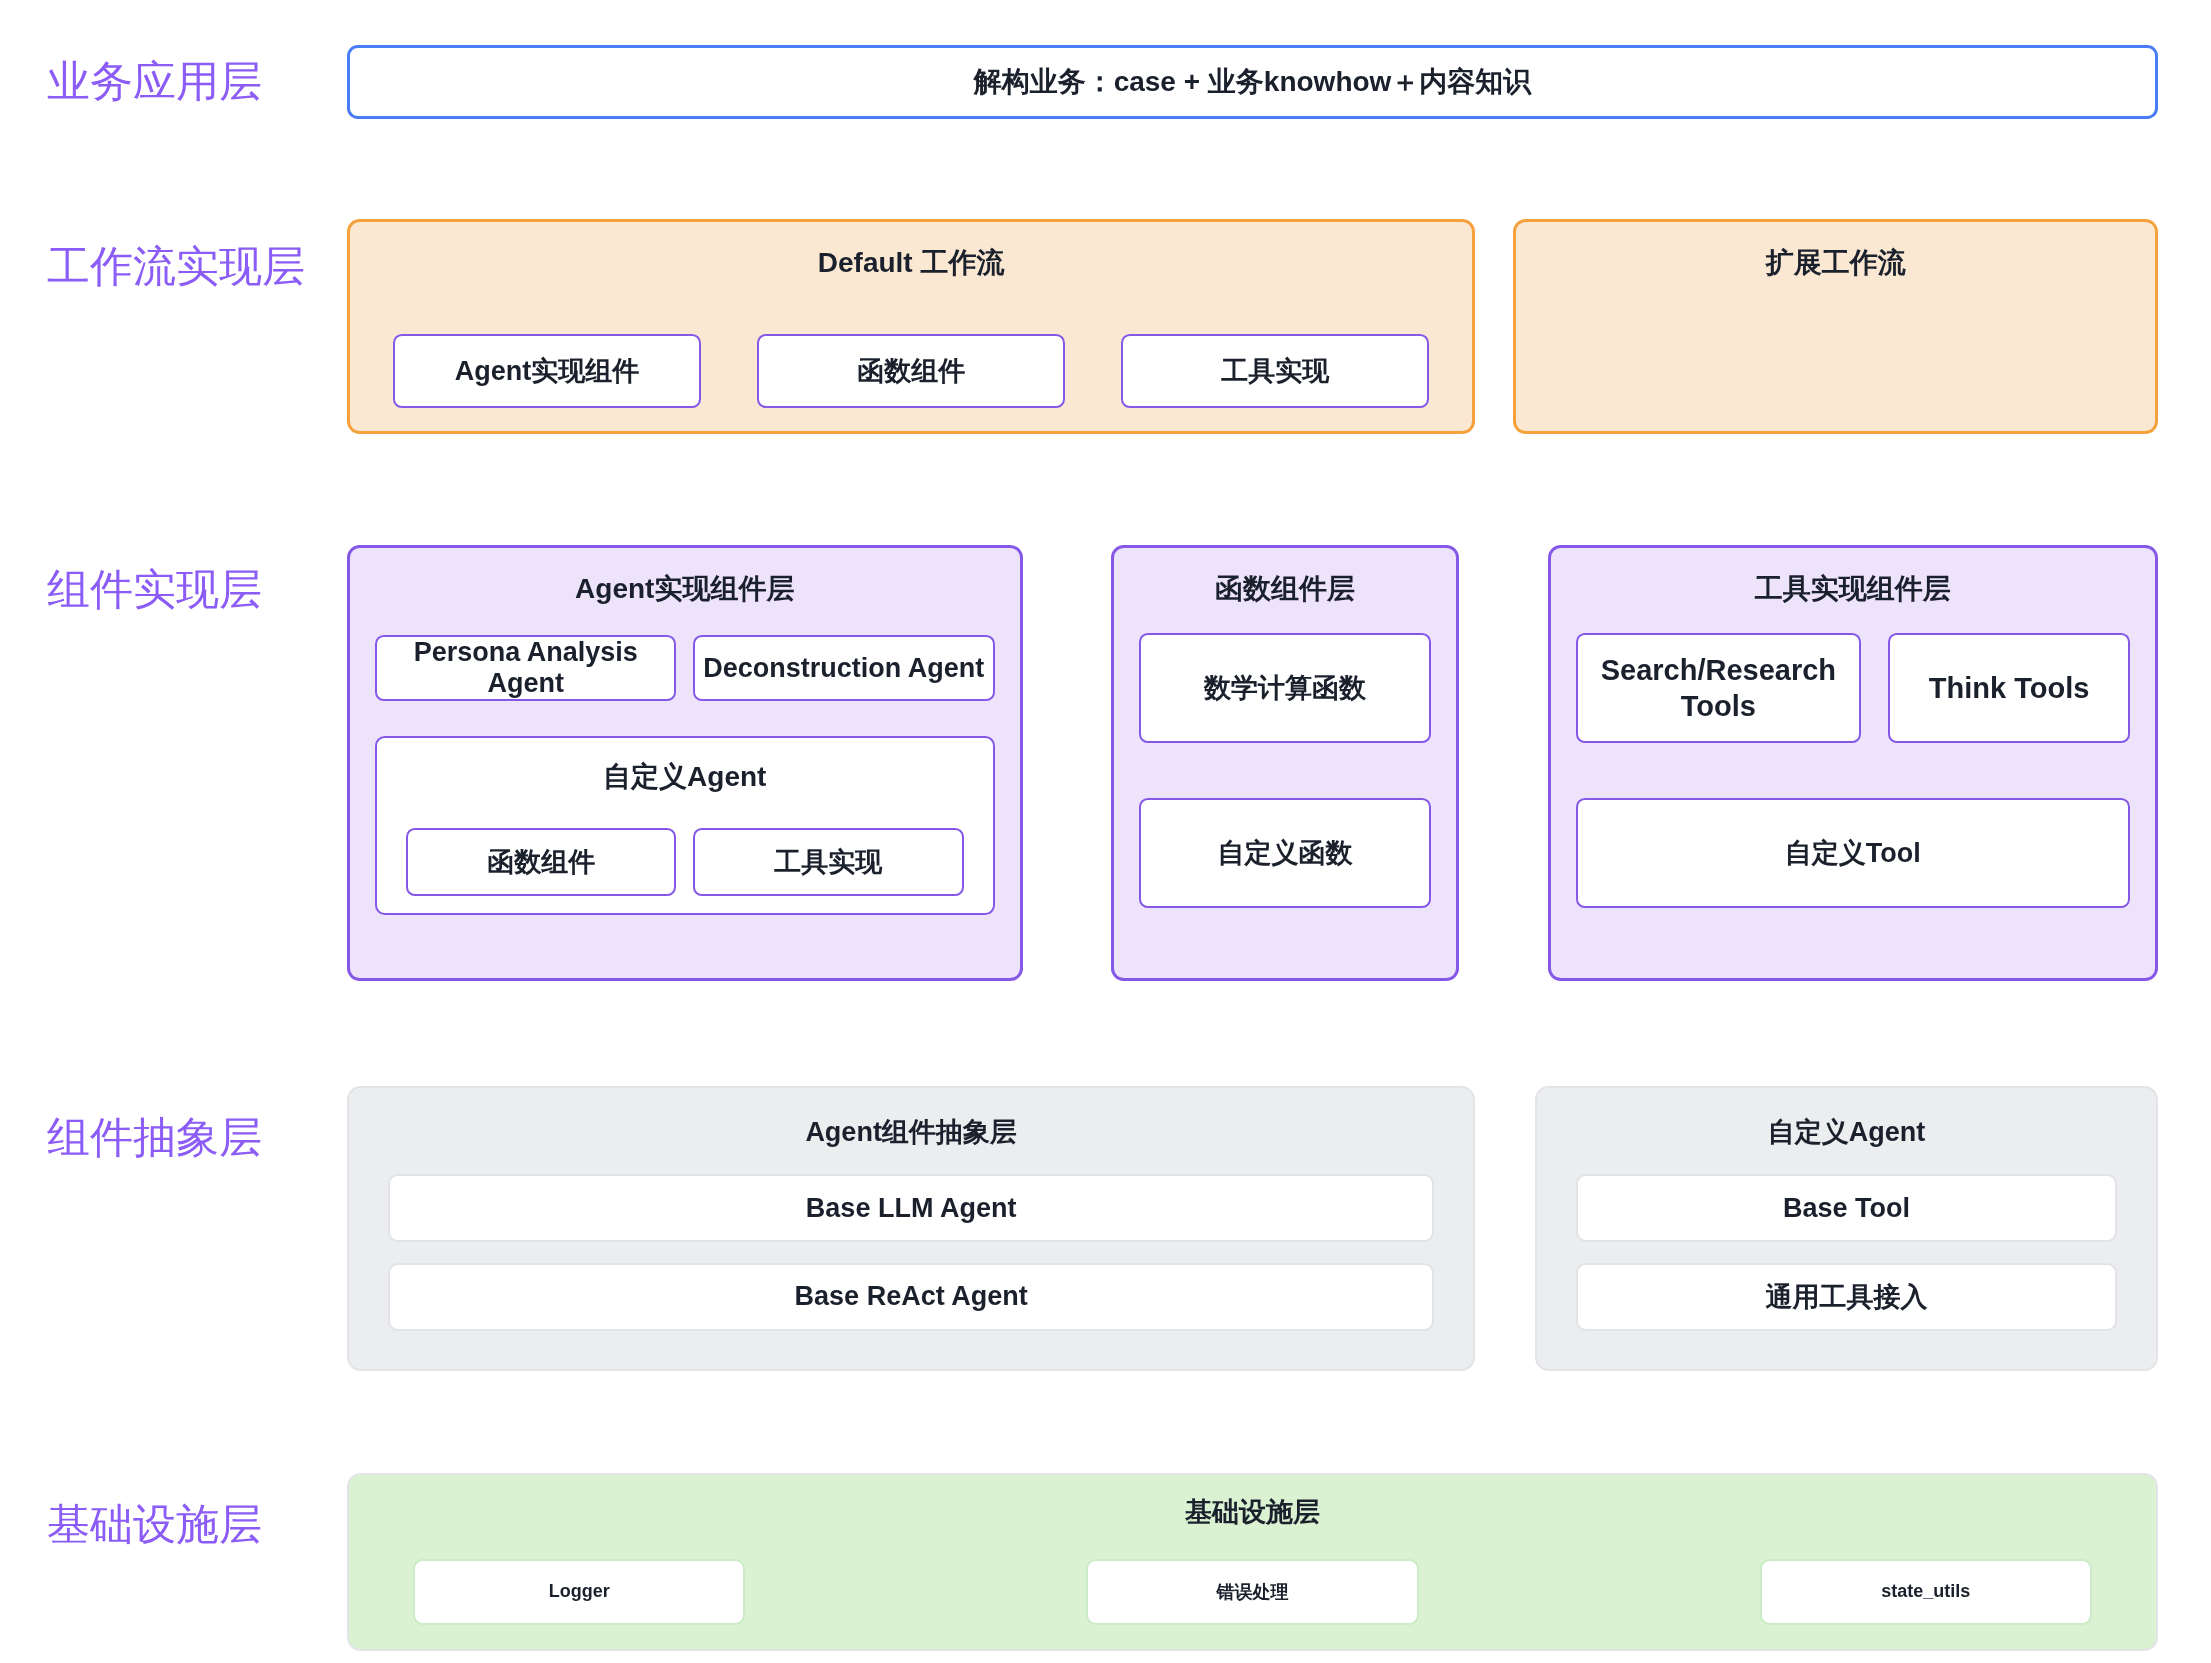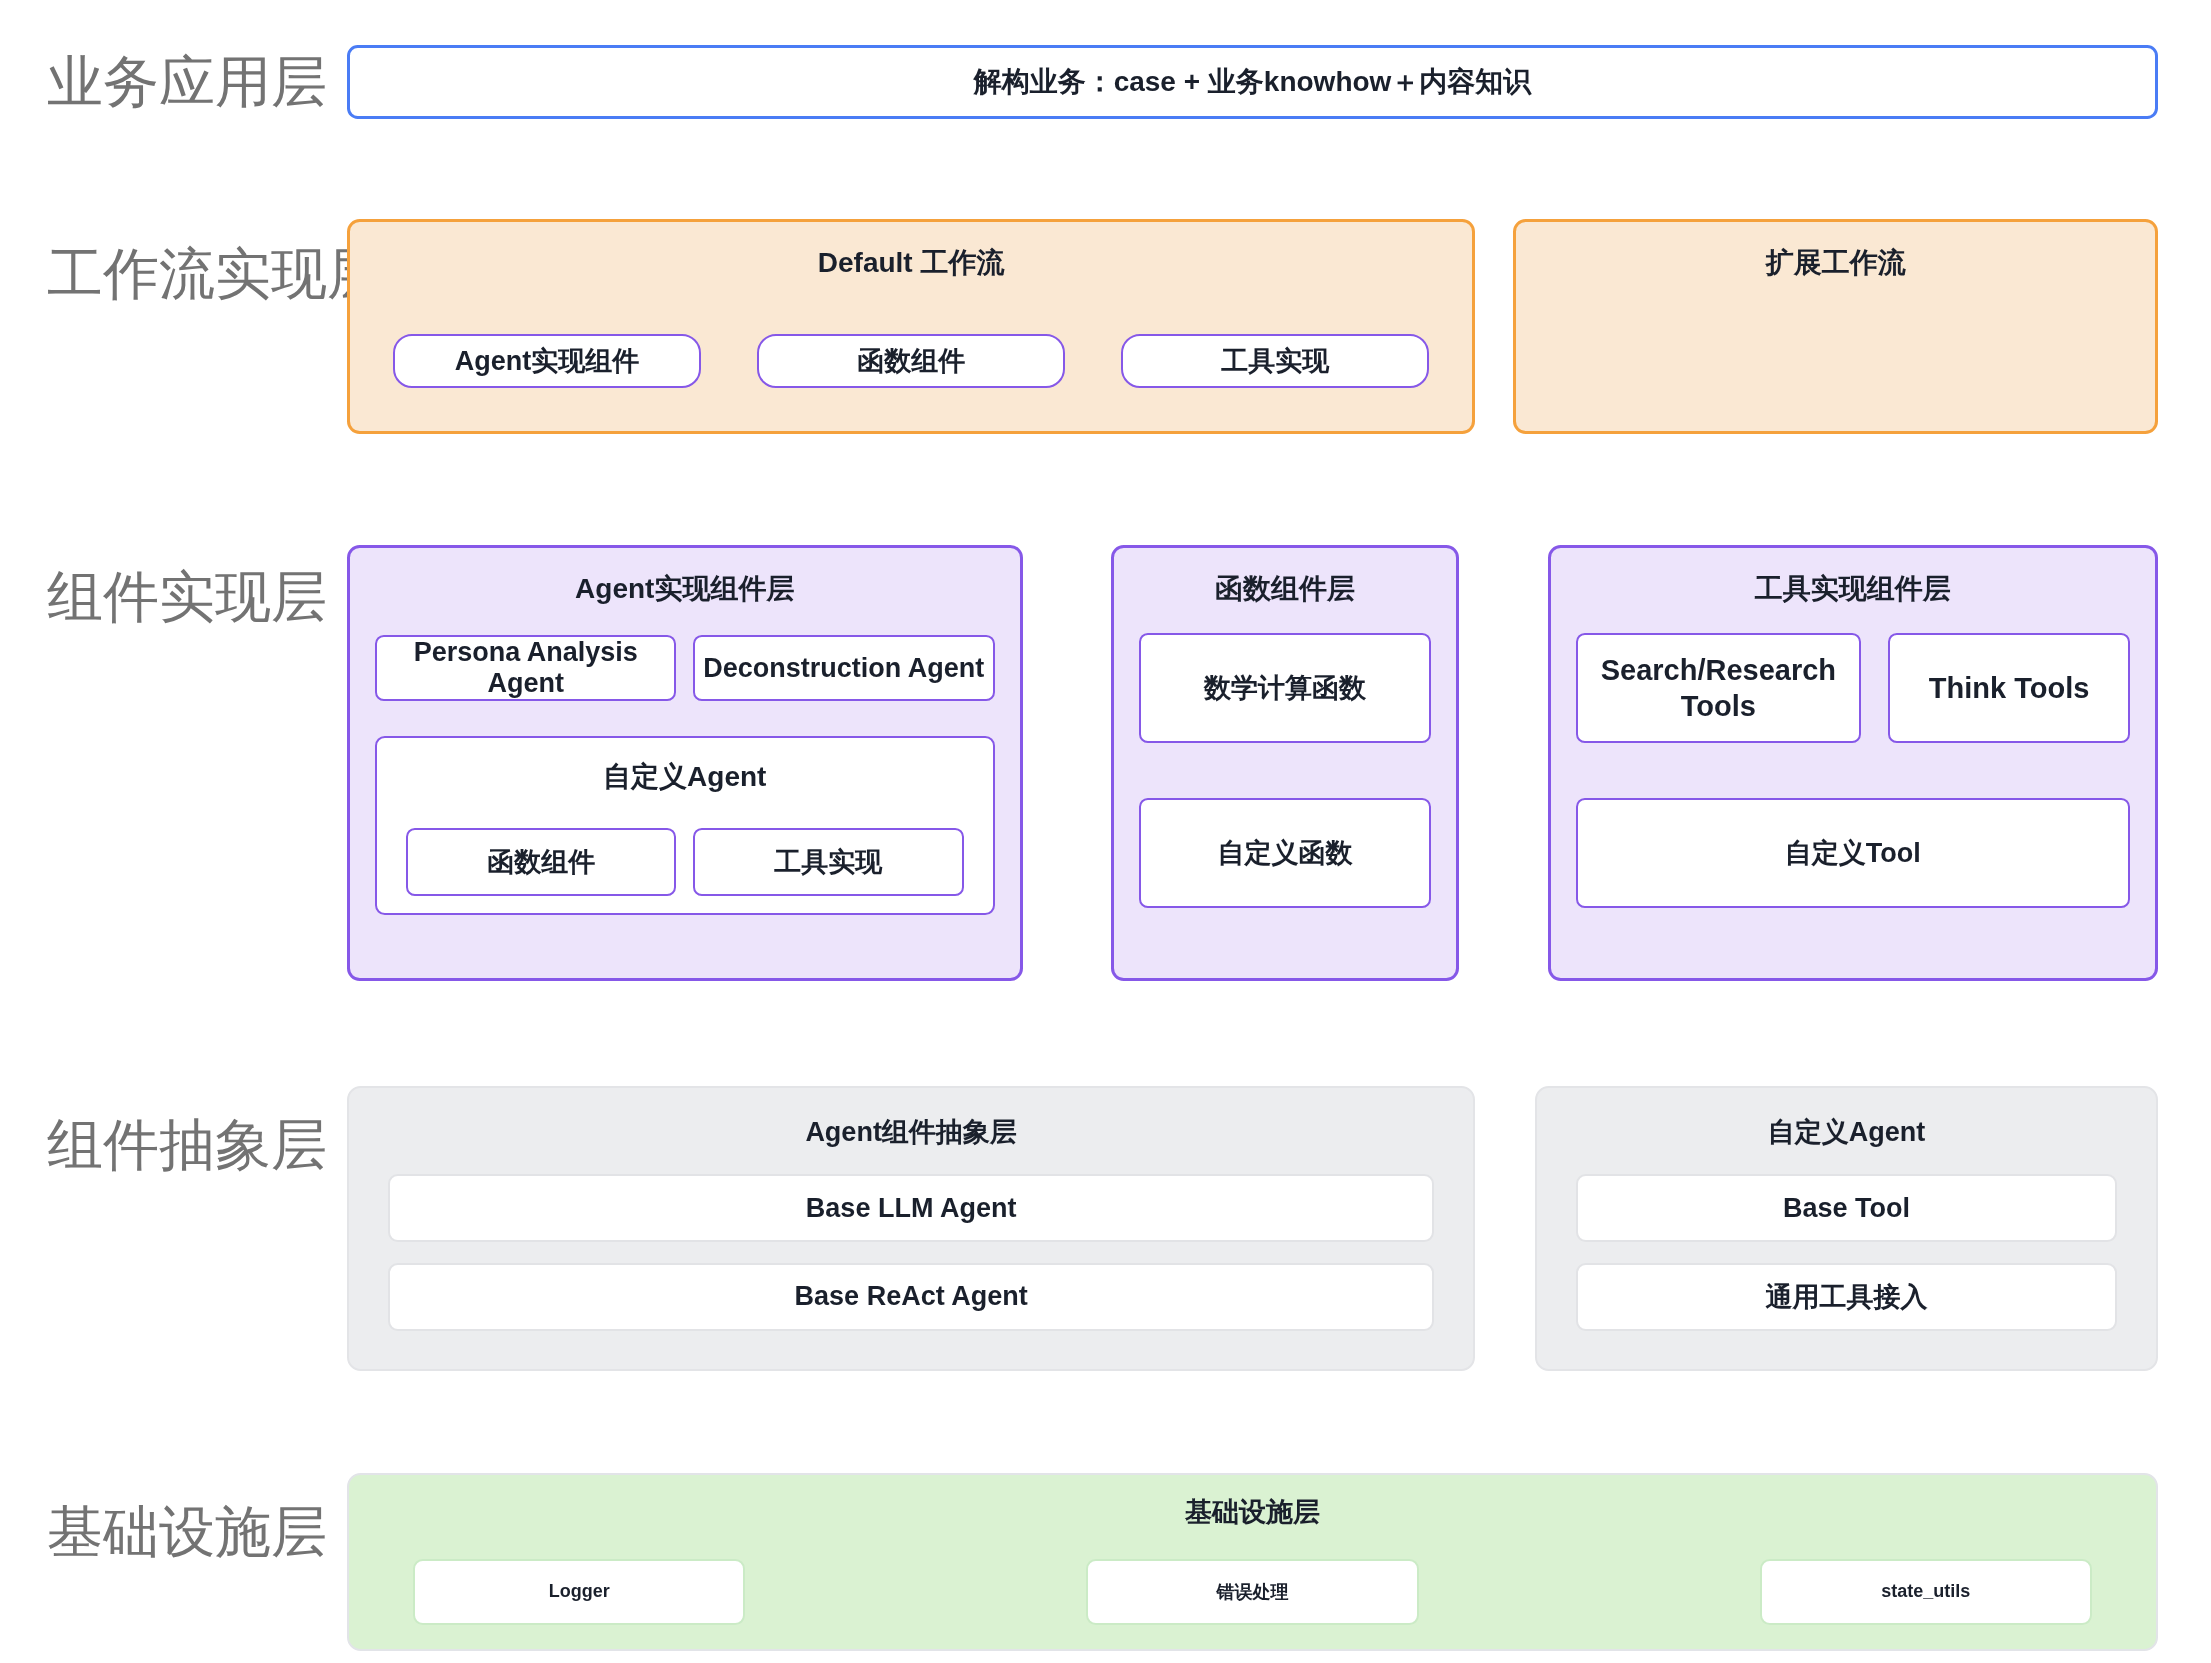--- a/index.html
+++ b/index.html
@@ -9,21 +9,21 @@
     font-family: "Liberation Sans", "DejaVu Sans", sans-serif;
     color: #1a202c;
     overflow: hidden;
   }
   .canvas { width: 2212px; height: 1664px; position: relative; }
 
   .row { display: flex; align-items: flex-start; }
   .label-col {
     width: 347px; flex: 0 0 347px;
     padding-left: 47px;
-    font-size: 56px; font-weight: 400; color: #737373;
+    font-size: 43px; font-weight: 400; color: #8b5cf6;
     line-height: 1.15; white-space: nowrap;
   }
   .content-col { flex: 1 1 auto; margin-right: 54px; }
 
   
   .row-business { margin-top: 45px; align-items: center; }
   .row-business .label-col { padding-top: 0; }
   .box-blue {
     height: 74px; background: #ffffff;
     border: 3.9px solid #4a7cf5; border-radius: 10.7px;
@@ -43,21 +43,21 @@
   .panel-orange.extended { flex: 0 0 35.6%; }
   .panel-title {
     text-align: center; font-size: 28px; font-weight: 700; padding-top: 22.4px;
   }
   .orange-items { display: flex; justify-content: space-between; margin-top: 52px; }
   .pill {
     background: #ffffff; border: 2.9px solid #8658e8; border-radius: 8.8px;
     display: flex; align-items: center; justify-content: center;
     font-size: 27px; font-weight: 700; text-align: center;
   }
-  .orange-items .pill { width: 308px; height: 54px; border-radius: 19px; }
+  .orange-items .pill { width: 308px; height: 74px; }
 
   
   .row-components { margin-top: 111px; }
   .row-components .label-col { padding-top: 19.5px; }
   .component-panels { display: flex; justify-content: space-between; }
   .panel-purple {
     background: #ede4fb; border: 3.9px solid #8658e8; border-radius: 12.7px;
     height: 436px; padding: 0 25px;
   }
   .panel-purple.agent { flex: 0 0 37.3%; }

